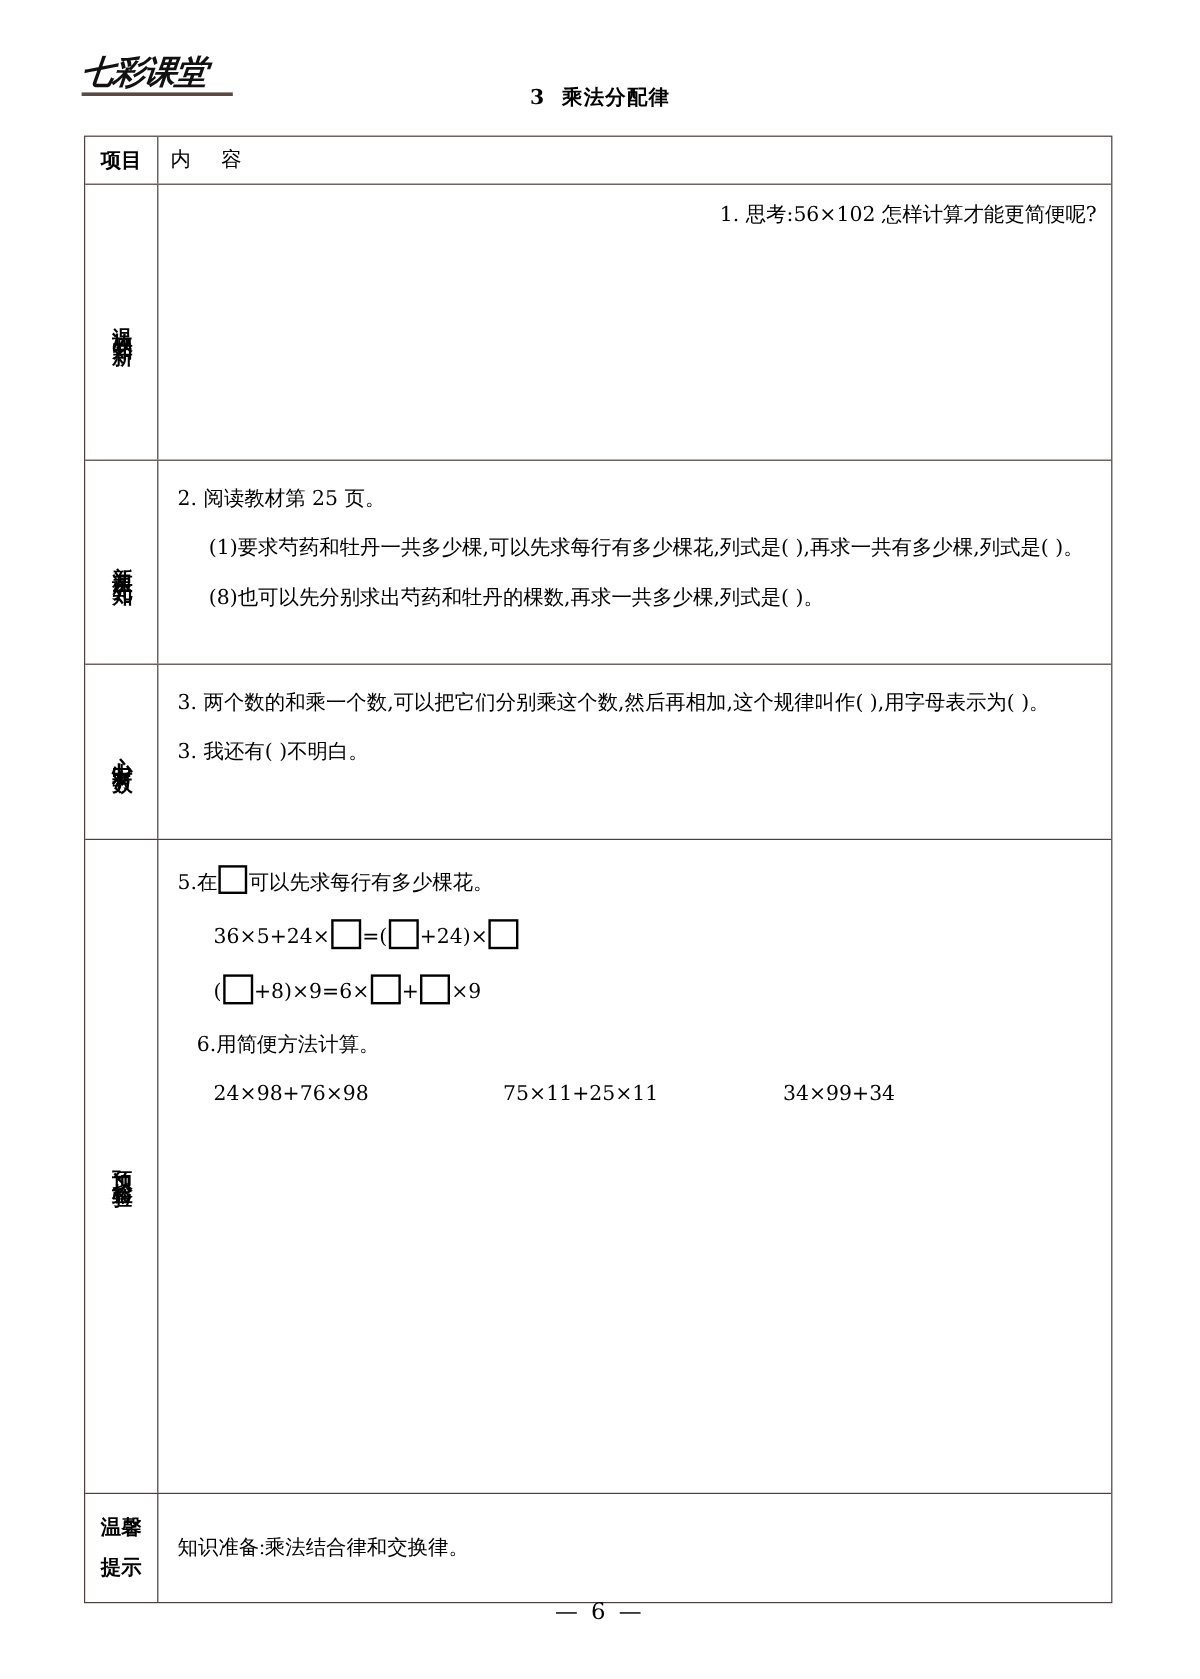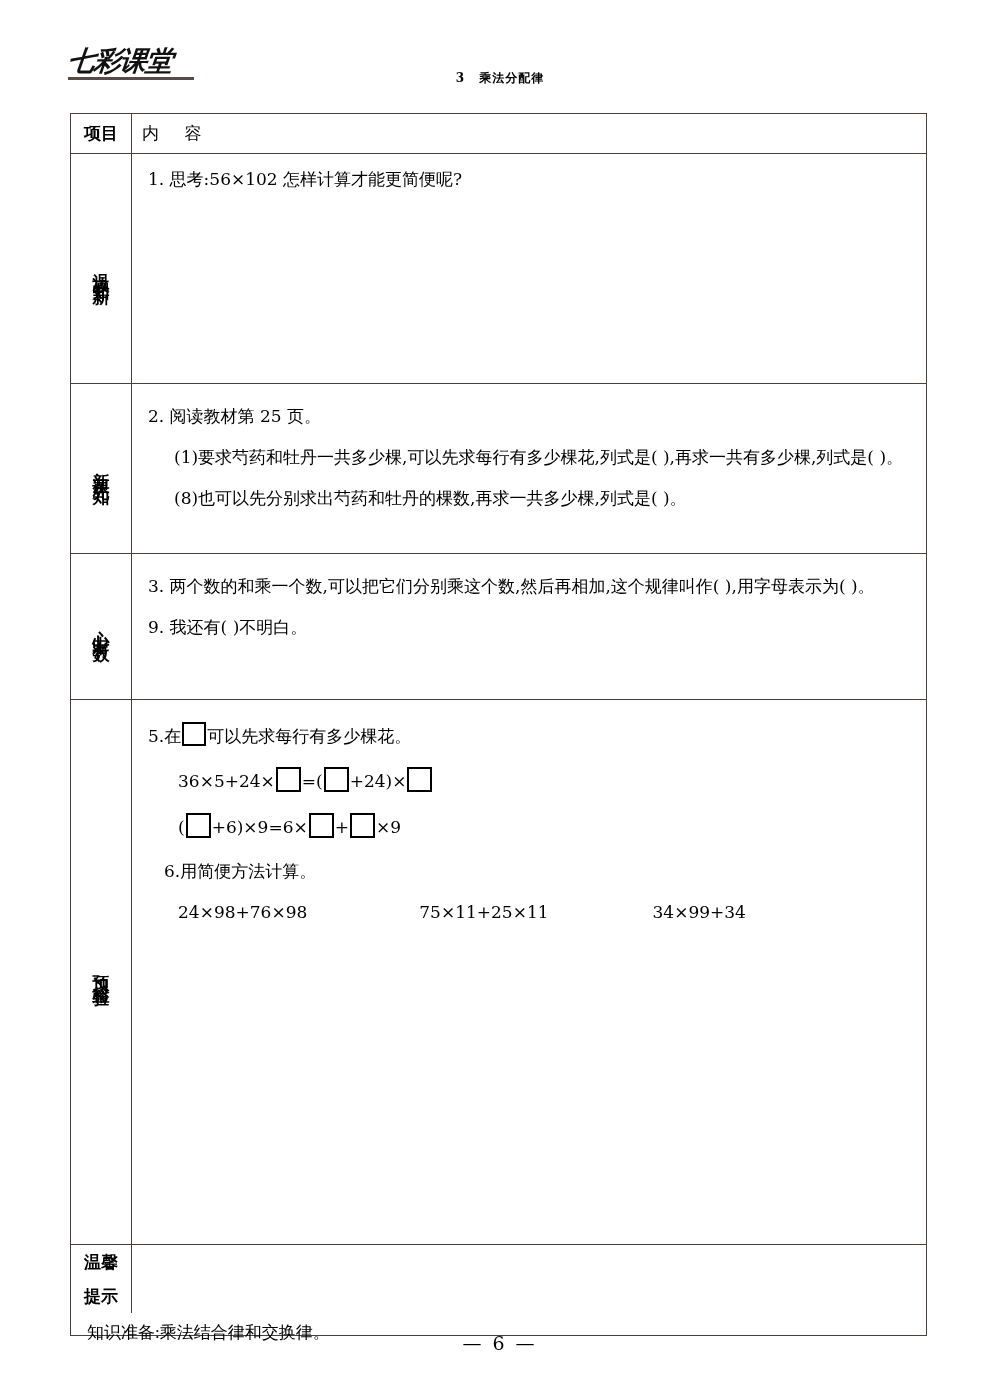--- a/index.html
+++ b/index.html
@@ -45,41 +45,41 @@
     height: 3px;
     background: #5a4a45;
     width: 126px;
   }
   .doc-title {
     position: absolute;
     left: 0;
     top: 70px;
     width: 1000px;
     text-align: center;
-    font-size: 12px;
+    font-size: 17px;
     font-weight: bold;
     letter-spacing: 1px;
   }
   .doc-title .num { margin-right: 14px; font-weight: bold; }
 
   
   .sheet {
     position: absolute;
     left: 70px;
     top: 113px;
     width: 857px;
     border: 1.5px solid #4a3f3c;
     box-sizing: border-box;
   }
   .row {
     display: flex;
     border-bottom: 1.5px solid #4a3f3c;
     box-sizing: border-box;
   }
-  .row:last-child { border-bottom: none; flex-direction: column; }
+  .row:last-child { border-bottom: none; }
 
   .cell-label {
     width: 61px;
     flex: 0 0 61px;
     border-right: 1.5px solid #4a3f3c;
     box-sizing: border-box;
     display: flex;
     align-items: center;
     justify-content: center;
     font-size: 17px;
@@ -115,21 +115,21 @@
   .row-head .cell-body {
     display: flex;
     align-items: center;
     justify-content: flex-start;
     padding: 0;
     line-height: 1;
   }
   .row-head .head-content { letter-spacing: 10px; padding-left: 10px; }
 
   
-  .row-1 { height: 230px; }
+  .row-1 { height: 230px; text-align: right; }
   .row-2 { height: 170px; }
   .row-3 { height: 146px; }
   .row-4 { height: 545px; }
   .row-5 { height: 90px; }
 
   .row-1 .cell-body { line-height: 30px; }
   .row-2 .cell-body,
   .row-3 .cell-body { padding-top: 12px; }
   .row-4 .cell-body { padding-top: 14px; line-height: 30px; }
   .row-5 .cell-body {
@@ -234,40 +234,40 @@
       <div class="p q-line p-indent">(8)也可以先分别求出芍药和牡丹的棵数,再求一共多少棵,列式是(          )。</div>
     </div>
   </div>
 
   <div class="row row-3">
     <div class="cell-label">
       <span class="vlabel">心中有数</span>
     </div>
     <div class="cell-body">
       <div class="p q-line">3. 两个数的和乘一个数,可以把它们分别乘这个数,然后再相加,这个规律叫作(        ),用字母表示为(            )。</div>
-      <div class="p q-line">9. 我还有(        )不明白。</div>
+      <div class="p q-line">3. 我还有(        )不明白。</div>
     </div>
   </div>
 
   <div class="row row-4">
     <div class="cell-label">
       <span class="vlabel">预习检验</span>
     </div>
     <div class="cell-body">
 
       <div class="p" style="line-height:44px;">
         <span>5.在</span><span class="bx-inline"></span><span>可以先求每行有多少棵花。</span>
       </div>
 
       <div class="math-line">
         <span>36×5+24×</span><span class="bx"></span><span>=(</span><span class="bx"></span><span>+24)×</span><span class="bx"></span>
       </div>
 
       <div class="math-line">
-        <span>(</span><span class="bx"></span><span>+6)×9=6×</span><span class="bx"></span><span>+</span><span class="bx"></span><span>×9</span>
+        <span>(</span><span class="bx"></span><span>+8)×9=6×</span><span class="bx"></span><span>+</span><span class="bx"></span><span>×9</span>
       </div>
 
 
 
       <div class="p q6-head">6.用简便方法计算。</div>
 
       <div class="q6-items">
         <span class="item">24×98+76×98</span><span class="gap1"></span><span class="item">75×11+25×11</span><span class="gap2"></span><span class="item">34×99+34</span>
       </div>
 

